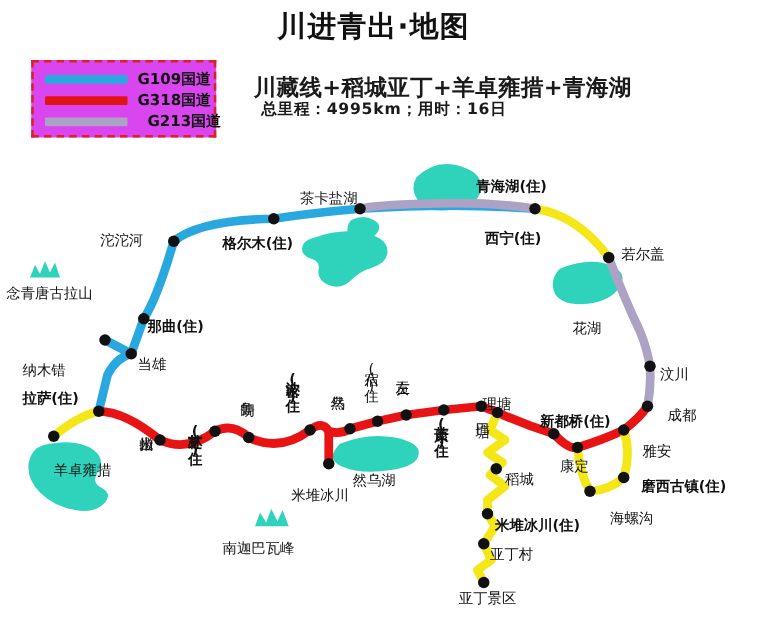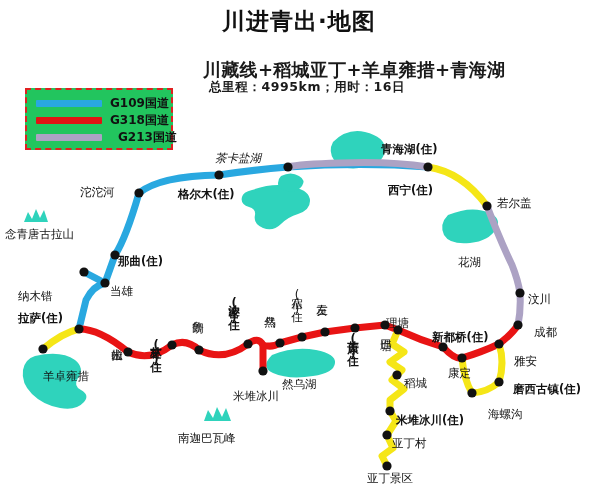--- a/index.html
+++ b/index.html
@@ -27,23 +27,22 @@
     position:absolute; left:209px; top:79px;
     font-size:12.5px; font-weight:bold; color:#1a1a1a;
     white-space:nowrap; letter-spacing:0.6px;
   }
 
   
   .legend{
     position:absolute; left:25px; top:48px;
     width:148px; height:62px;
     border:2px dashed #e02020;
-    background:#22c55e;
+    background:#d946ef;
     box-sizing:border-box;
-    margin-top:40px;
   }
   .legend-row{
     position:absolute; left:9px; height:14px;
     display:flex; align-items:center; gap:8px;
   }
   .legend-row:nth-of-type(1){top:6px;}
   .legend-row:nth-of-type(2){top:23px;}
   .legend-row:nth-of-type(3){top:40px;gap:16px;}
   .legend-swatch{
     width:66px;height:7px;border-radius:1px;display:block;
@@ -166,21 +165,21 @@
         <circle cx="472" cy="393" r="4.6" fill="#111111"></circle>
         <circle cx="397" cy="375" r="4.6" fill="#111111"></circle>
         <circle cx="390" cy="411" r="4.6" fill="#111111"></circle>
         <circle cx="387" cy="435" r="4.6" fill="#111111"></circle>
         <circle cx="387" cy="466" r="4.6" fill="#111111"></circle>
       </g>
   </svg>
 
   <div id="labels-layer">
       <div class="lbl b" style="left: 178px; top: 188px;">格尔木(住)</div>
-      <div class="lbl" style="left: 215px; top: 152px; font-style: italic;">茶卡盐湖</div>
+      <div class="lbl" style="left: 240px; top: 152px;">茶卡盐湖</div>
       <div class="lbl b" style="left: 381px; top: 143px;">青海湖(住)</div>
       <div class="lbl b" style="left: 388px; top: 184px;">西宁(住)</div>
       <div class="lbl" style="left: 497px; top: 197px;">若尔盖</div>
       <div class="lbl" style="left: 458px; top: 256px;">花湖</div>
       <div class="lbl" style="left: 528px; top: 293px;">汶川</div>
       <div class="lbl" style="left: 534px; top: 326px;">成都</div>
       <div class="lbl" style="left: 80px; top: 186px;">沱沱河</div>
       <div class="lbl" style="left: 5px; top: 228px;">念青唐古拉山</div>
       <div class="lbl" style="left: 18px; top: 258px; margin-top: 32px;">纳木错</div>
       <div class="lbl b" style="left: 118px; top: 255px;">那曲(住)</div>

